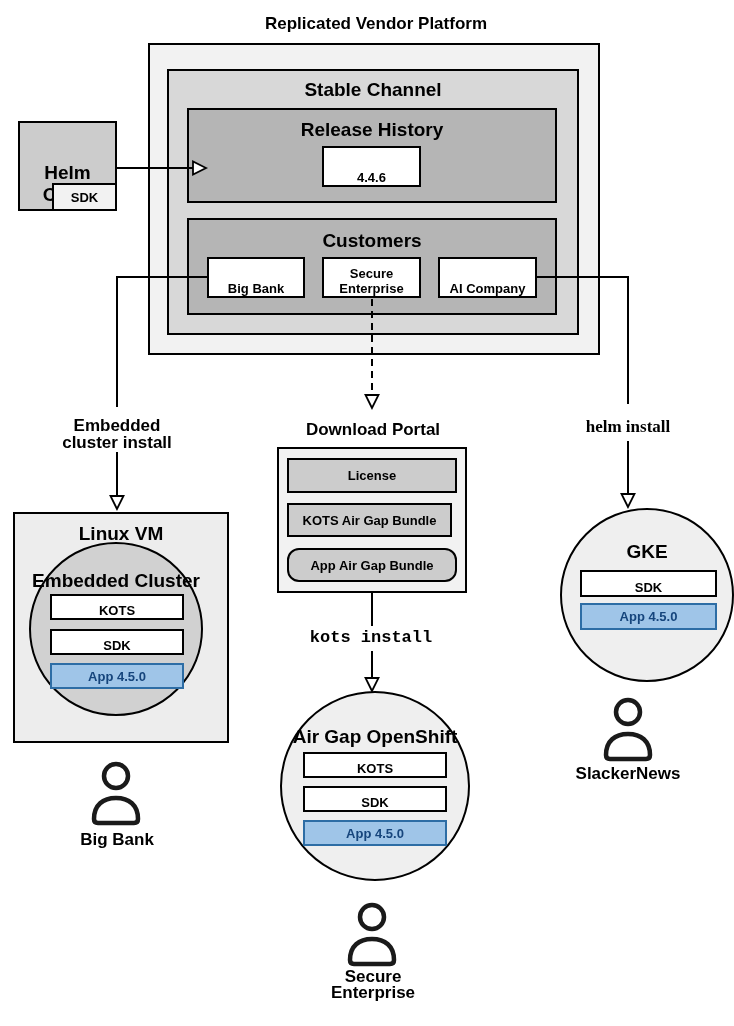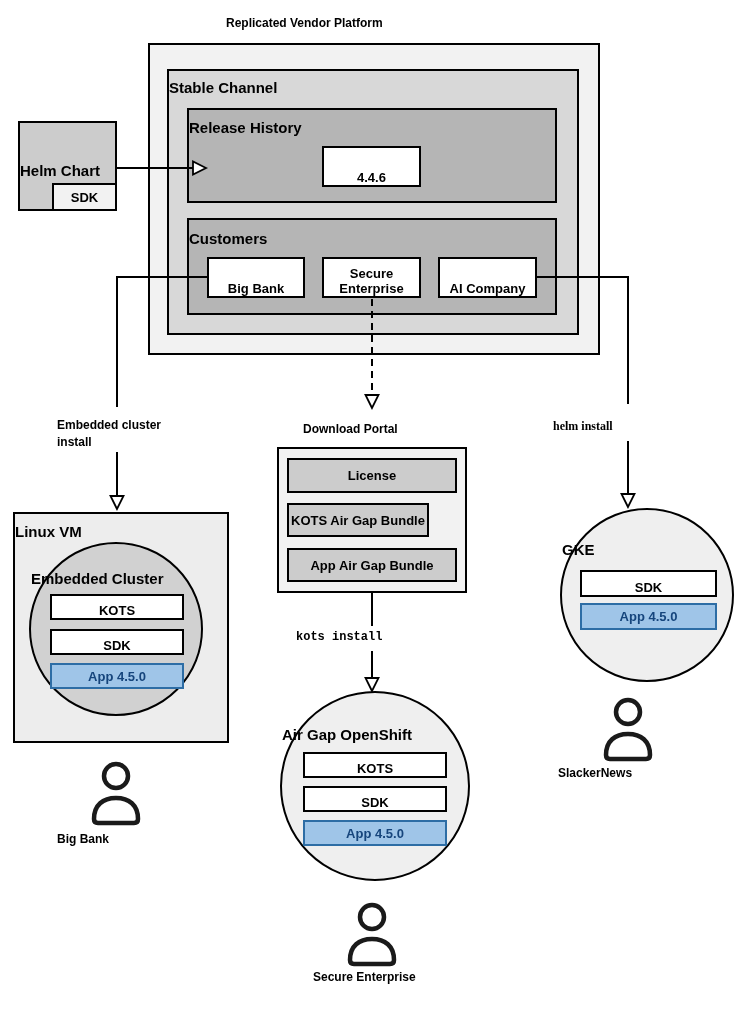--- a/index.html
+++ b/index.html
@@ -2,28 +2,28 @@
 <html><head>
 <meta charset="utf-8">
 <style>
   html,body{margin:0;padding:0;background:#fff;}
   #canvas{position:relative;width:734px;height:1026px;background:#fff;overflow:hidden;
           font-family:"Liberation Sans",sans-serif;}
   .abs{position:absolute;box-sizing:border-box;}
   .box{position:absolute;box-sizing:border-box;border:2px solid #000;}
   .lbl{font-weight:bold;font-size:13px;color:#000;line-height:15px;}
   .center{display:flex;align-items:center;justify-content:center;text-align:center;}
-  .toplbl{position:absolute;left:0;right:0;font-weight:bold;font-size:15px;color:#000;}
+  .toplbl{position:absolute;left:0;right:0;text-align:center;font-weight:bold;font-size:19px;color:#000;}
   .mono{font-family:"Liberation Mono","DejaVu Sans Mono",monospace;font-weight:bold;font-size:16px;color:#000;}
   .white{background:#ffffff;align-items:flex-end;}
   .blue{background:#9fc5e8;border-color:#2d6da5;}
   .blue .lbl,.bluetxt{color:#16457c;}
   .circle{border-radius:50%;}
   svg{display:block;}
-  .floatlbl{position:absolute;font-weight:bold;font-size:12px;color:#000;line-height:17px;}
+  .floatlbl{position:absolute;text-align:center;font-weight:bold;font-size:17px;color:#000;line-height:17px;}
 </style>
 </head>
 <body>
 
 <div id="canvas">
 
   <div class="floatlbl" style="left:226px;top:15px;width:300px;">Replicated Vendor Platform</div>
 
   <div class="box" style="left:148px;top:43px;width:452px;height:312px;background:#f2f2f2;">
 
@@ -61,24 +61,24 @@
 
   <div class="floatlbl" style="left:57px;top:417px;width:120px;">Embedded cluster install</div>
   <div class="floatlbl mono" style="left:553px;top:418px;width:150px;font-family:Liberation Serif, serif;">helm install</div>
   <div class="floatlbl mono" style="left:296px;top:629px;width:150px;">kots install</div>
 
   <div class="floatlbl" style="left:303px;top:421px;width:140px;">Download Portal</div>
   <div class="box" style="left:277px;top:447px;width:190px;height:146px;background:#f2f2f2;">
     <div class="box center" style="left:8px;top:9px;width:170px;height:35px;background:#cccccc;">
       <span class="lbl">License</span>
     </div>
-    <div class="box center" style="left:8px;top:54px;width:142px;height:34px;background:#cccccc;">
+    <div class="box center" style="left:8px;top:54px;width:165px;height:34px;background:#cccccc;">
       <span class="lbl">KOTS Air Gap Bundle</span>
     </div>
-    <div class="box center" style="left:8px;top:99px;width:170px;height:34px;background:#cccccc;">
+    <div class="box center" style="left:8px;top:99px;width:170px;height:34px;background:#cccccc;border-radius:12px;">
       <span class="lbl">App Air Gap Bundle</span>
     </div>
   </div>
 
   <div class="box" style="left:13px;top:512px;width:216px;height:231px;background:#ededed;">
     <div class="toplbl" style="top:9px;">Linux VM</div>
     <div class="box circle" style="left:14px;top:28px;width:174px;height:174px;background:#d1d1d1;">
       <div class="toplbl" style="top:26px;">Embedded Cluster</div>
       <div class="box white center" style="left:19px;top:50px;width:134px;height:26px;">
         <span class="lbl">KOTS</span>

